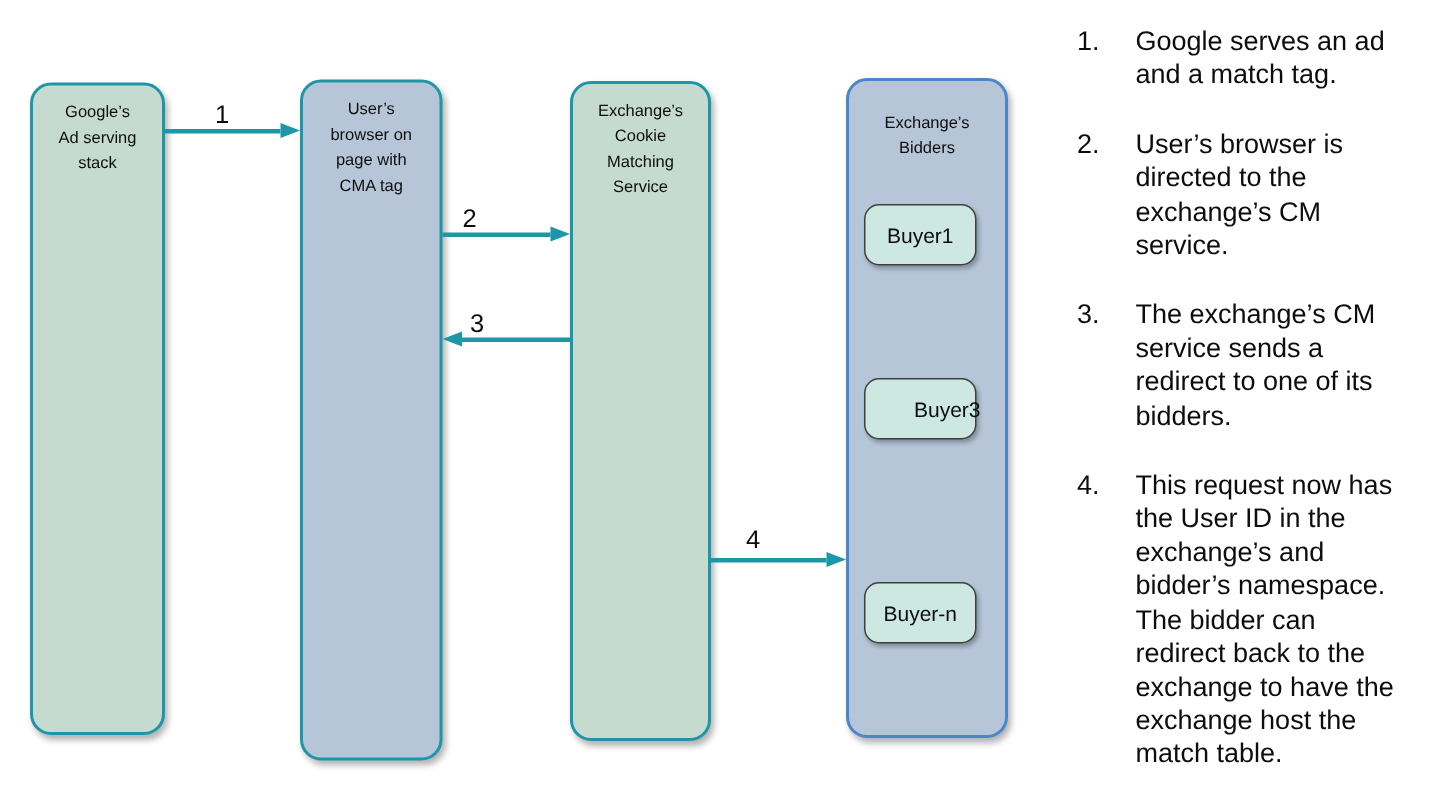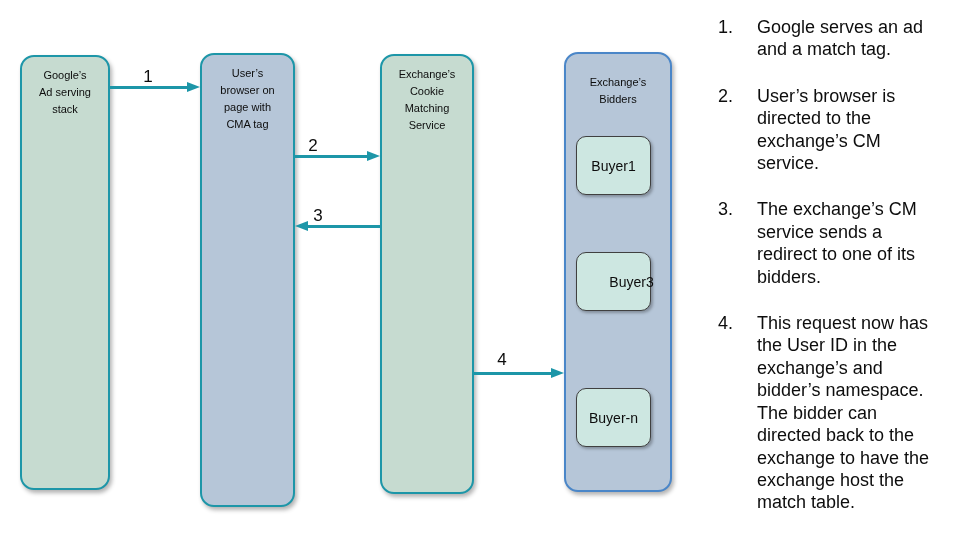--- a/index.html
+++ b/index.html
@@ -19,21 +19,21 @@
     white-space:pre-line; text-align:center;
     font-size:11px; line-height:17px; padding-top:10px;
   }
   #node-google  { left:20px;  top:55px; width:90px;  height:435px; }
   #node-browser { left:200px; top:53px; width:95px;  height:454px; }
   #node-cms     { left:380px; top:54px; width:94px;  height:440px; }
   #node-bidders { left:564px; top:52px; width:108px; height:440px; border-color:#4a86c8; }
   #node-bidders .node-label { padding-top:20px; }
 
   .buyer {
-    position:absolute; left:10px; width:75px; height:59px; box-sizing:border-box;
+    position:absolute; left:10px; width:75px; height:41px; box-sizing:border-box;
     background:#cde7e1; border:1.5px solid #404040; border-radius:10px;
     box-shadow:1.5px 2px 3px rgba(0,0,0,0.28);
     display:flex; align-items:center; justify-content:center;
     font-size:14px;
   }
   #buyer-1 { top:82px; }
   #buyer-2 { top:142px; }
   #buyer-3 { top:198px;padding-left:36px; }
   #buyer-n { top:334px; }
 
@@ -127,17 +127,17 @@
     <div class="note">
       <span class="note-num">2.</span>
       <span class="note-text">User’s browser is directed to the exchange’s CM service.</span>
     </div>
     <div class="note">
       <span class="note-num">3.</span>
       <span class="note-text">The exchange’s CM service sends a redirect to one of its bidders.</span>
     </div>
     <div class="note">
       <span class="note-num">4.</span>
-      <span class="note-text">This request now has the User ID in the exchange’s and bidder’s namespace. The bidder can directed back to the exchange to have the exchange host the match table.</span>
+      <span class="note-text">This request now has the User ID in the exchange’s and bidder’s namespace. The bidder can redirect back to the exchange to have the exchange host the match table.</span>
     </div>
   </div>
 
 </div>
 
 </body></html>

